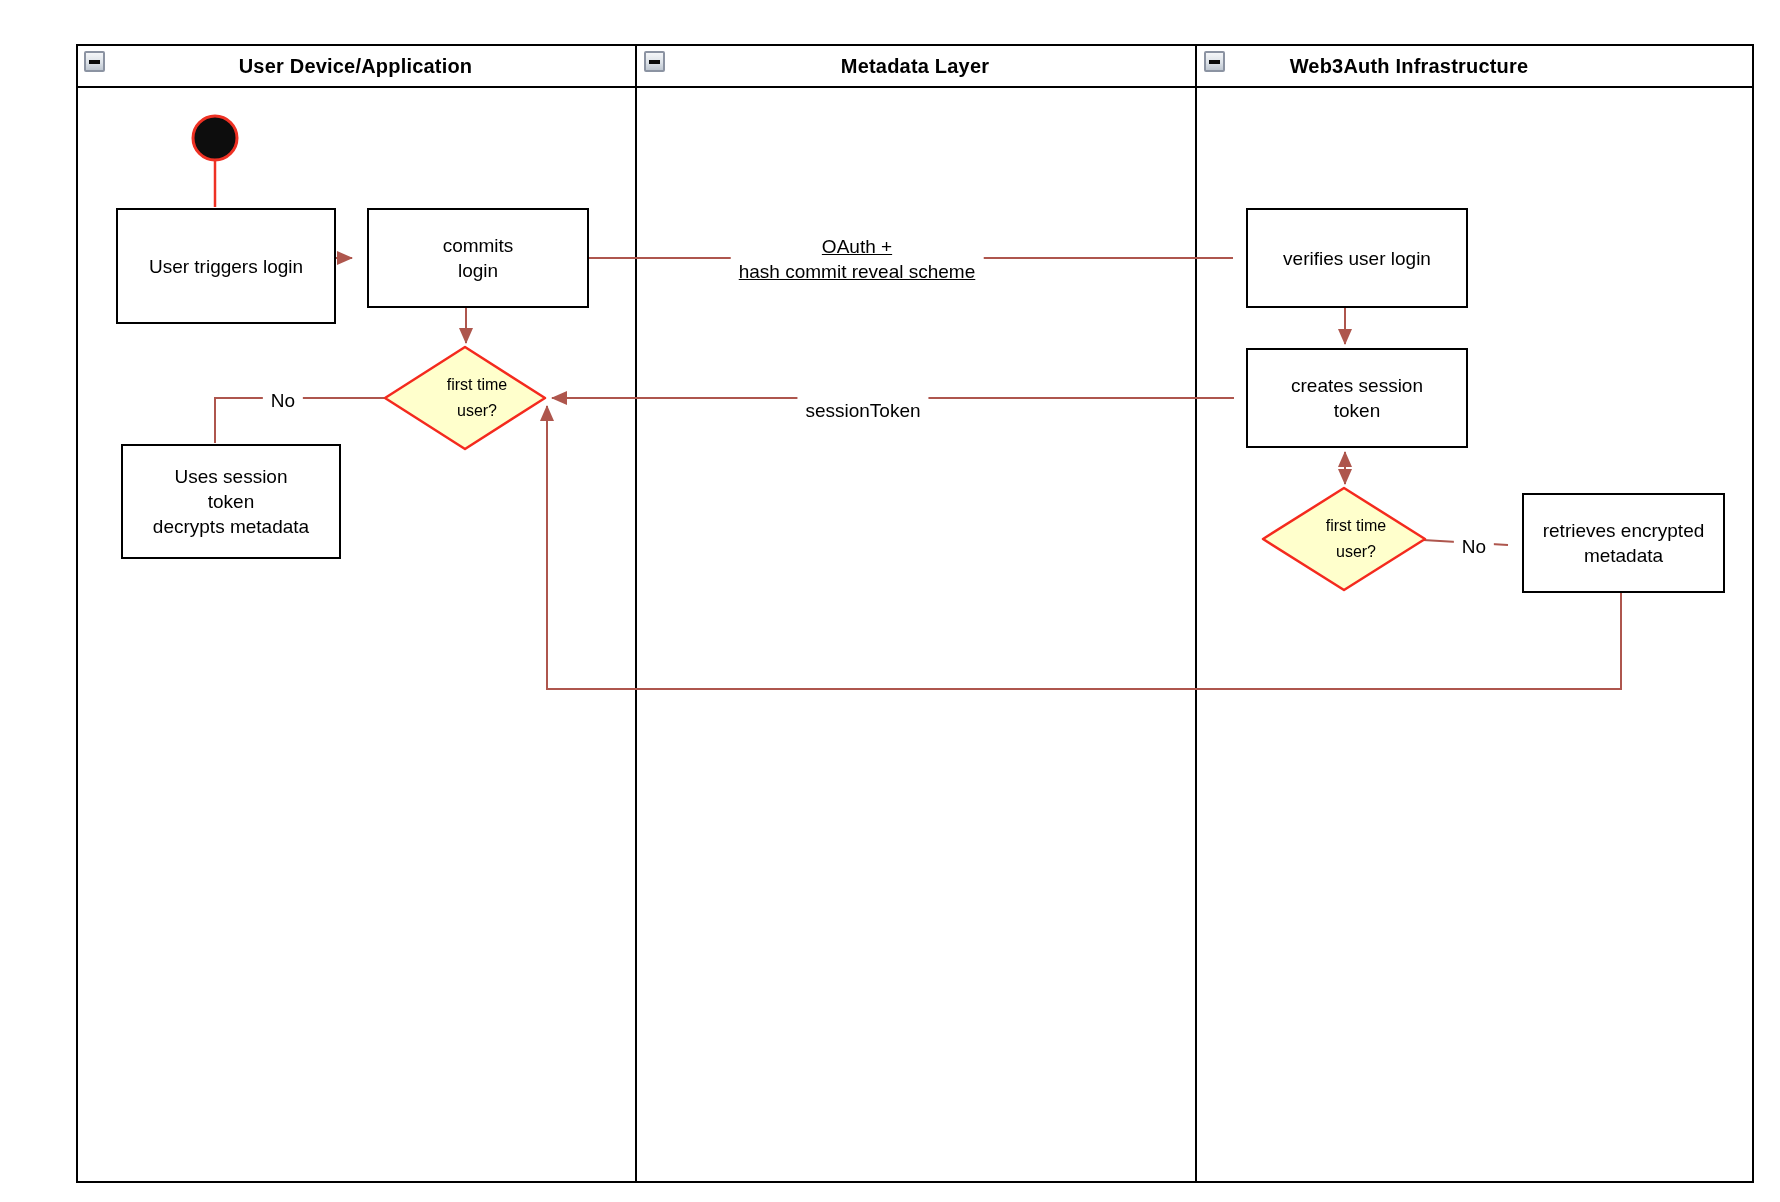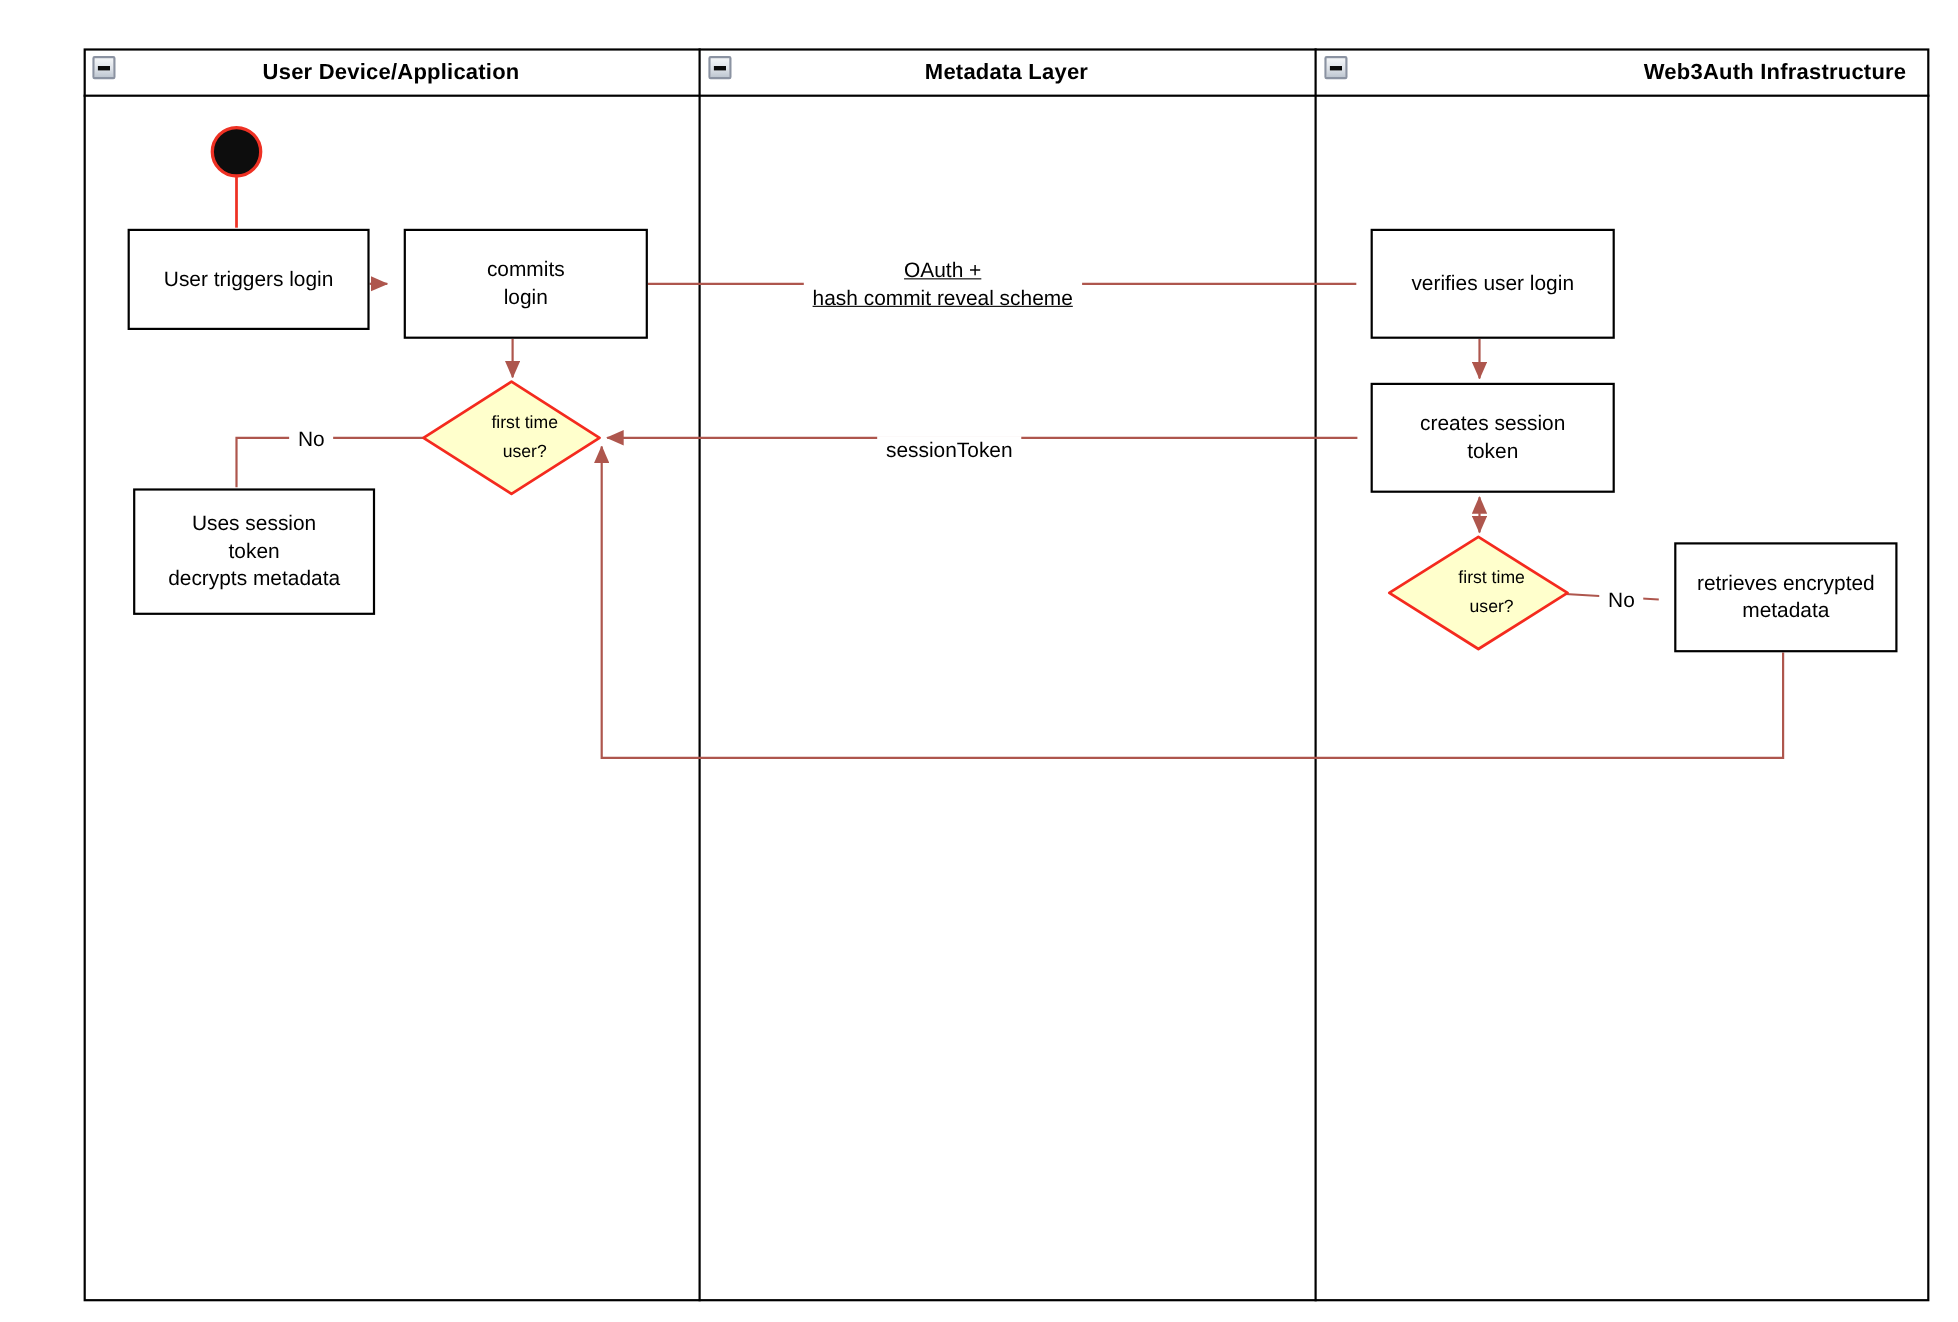--- a/index.html
+++ b/index.html
@@ -51,21 +51,21 @@
   <div class="abs header-sep" style="left:64px;top:86px;width:1678px;height:2px;"></div>
   <div class="abs lane-divider" style="left:623px;top:44px;width:2px;height:1139px;"></div>
   <div class="abs lane-divider" style="left:1183px;top:44px;width:2px;height:1139px;"></div>
 
   <div class="abs lane-title" style="left:66px;top:46px;width:555px;height:40px;">
     <span>User Device/Application</span>
   </div>
   <div class="abs lane-title" style="left:625px;top:46px;width:556px;height:40px;">
     <span>Metadata Layer</span>
   </div>
-  <div class="abs lane-title" style="left:1185px;top:46px;width:536px;height:40px;justify-content:flex-end;">
+  <div class="abs lane-title" style="left:1129px;top:46px;width:536px;height:40px;">
     <span>Web3Auth Infrastructure</span>
   </div>
 
   <div class="abs collapse-btn" style="left:72px;top:51px;">
       <span class="minus-bar"></span>
     </div>
   <div class="abs collapse-btn" style="left:632px;top:51px;">
       <span class="minus-bar"></span>
     </div>
   <div class="abs collapse-btn" style="left:1192px;top:51px;">
@@ -99,21 +99,21 @@
     <path d="M1423,540 L1508,545" style="stroke:var(--edge,#ae564d);stroke-width:2;fill:none;"></path>
 
     <path d="M1621,593 V689 H547 V406" marker-end="url(#arrowHead)" style="stroke:var(--edge,#ae564d);stroke-width:2;fill:none;"></path>
 
     <circle cx="215" cy="138" r="22" style="fill:var(--start-fill,#0d0d0d);stroke:var(--start-edge,#ee3124);stroke-width:3;"></circle>
 
     <polygon points="465,347 545,398 465,449 385,398" style="fill:var(--decision-fill,#ffffcc);stroke:var(--decision-border,#f42a1e);stroke-width:2.5;stroke-linejoin:round;"></polygon>
     <polygon points="1344,488 1425,539 1344,590 1263,539" style="fill:var(--decision-fill,#ffffcc);stroke:var(--decision-border,#f42a1e);stroke-width:2.5;stroke-linejoin:round;"></polygon>
   </svg>
 
-  <div class="abs node-box" style="left:104px;top:208px;width:220px;height:92px;">
+  <div class="abs node-box" style="left:104px;top:208px;width:220px;height:116px;">
     <span>User triggers login</span>
   </div>
   <div class="abs node-box" style="left:355px;top:208px;width:222px;height:100px;justify-content:center;">
     <span>commits
 login</span>
   </div>
   <div class="abs node-box" style="left:109px;top:444px;width:220px;height:115px;">
     <span>Uses session
 token
 decrypts metadata</span>

